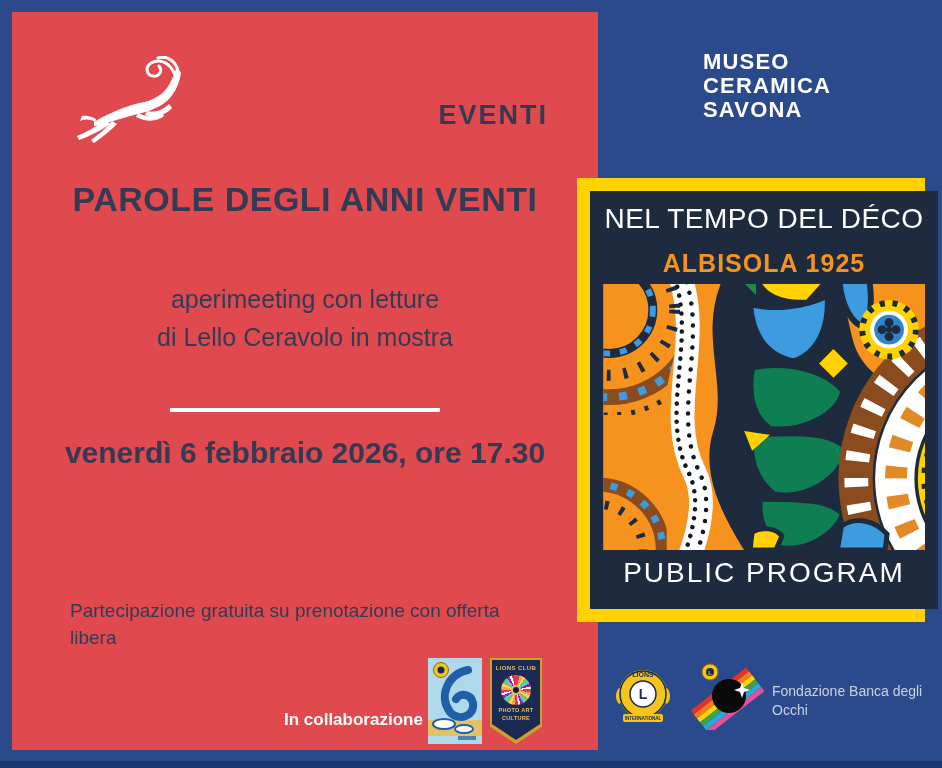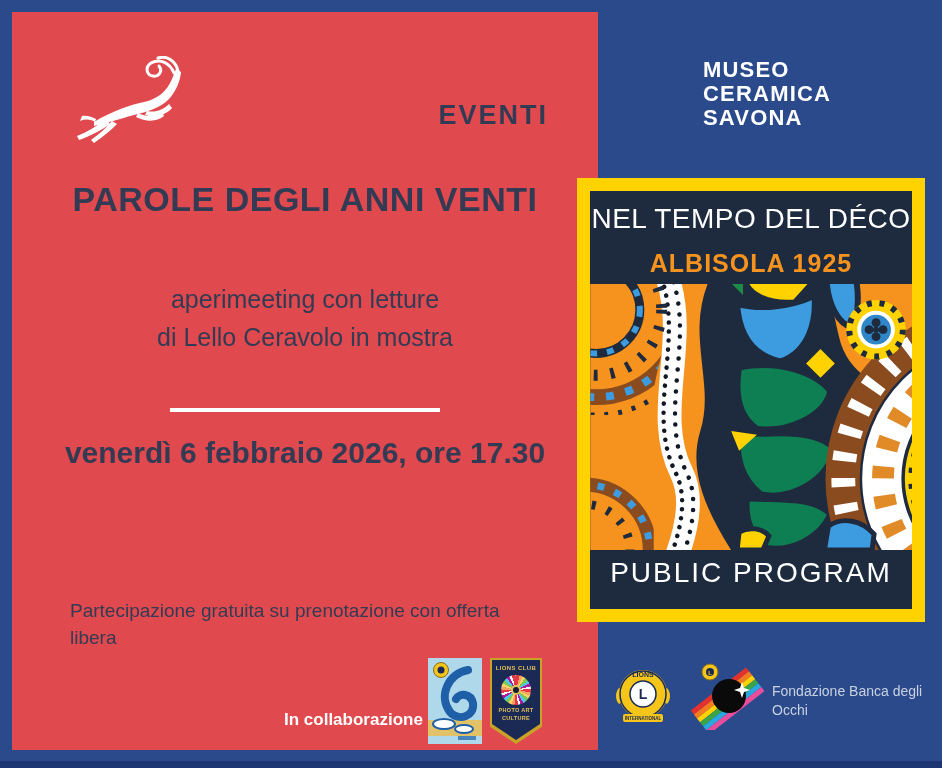--- a/index.html
+++ b/index.html
@@ -34,25 +34,25 @@
   .pinwheel{width:30px;height:30px;margin:4px auto 2px;border-radius:50%;
      background:repeating-conic-gradient(#E63946 0 14deg,#F4A261 14deg 26deg,#FFD166 26deg 38deg,
         #7BC950 38deg 52deg,#4CC9F0 52deg 64deg,#B5179E 64deg 76deg,#FFFFFF 76deg 86deg);
      position:relative;}
   .pinwheel::after{content:"";position:absolute;left:10px;top:10px;width:10px;height:10px;
      border-radius:50%;background:#141C38;border:2px solid #E3C05A;box-sizing:border-box;}
   .pennant-foot{font-size:5.5px;font-weight:700;letter-spacing:.3px;color:#E3C05A;line-height:1.4;}
 
   
   .museo{position:absolute;left:703px;top:50px;color:#FFFFFF;font-size:22px;font-weight:700;
-         letter-spacing:1.2px;line-height:1.1;margin-top:8px;}
+         letter-spacing:1.2px;line-height:1.1;}
 
   
   .deco-poster{position:absolute;left:577px;top:178px;width:348px;height:444px;background:#FFD200;}
-  .poster-inner{position:absolute;left:13px;top:13px;width:322px;height:418px;background:#1E2B3E;
+  .poster-inner{position:absolute;left:13px;top:13px;width:348px;height:418px;background:#1E2B3E;
         display:flex;flex-direction:column;align-items:center;}
   .poster-line1{margin-top:12px;font-size:28px;font-weight:400;letter-spacing:.5px;color:#FFFFFF;
         white-space:nowrap;}
   .poster-line2{margin-top:14px;font-size:25px;font-weight:700;letter-spacing:1px;color:#F6921E;
         white-space:nowrap;}
   .pattern{margin-top:6px;flex:none;}
   .poster-line3{margin-top:7px;font-size:28px;font-weight:400;letter-spacing:2px;color:#FFFFFF;
         white-space:nowrap;}
 
   

